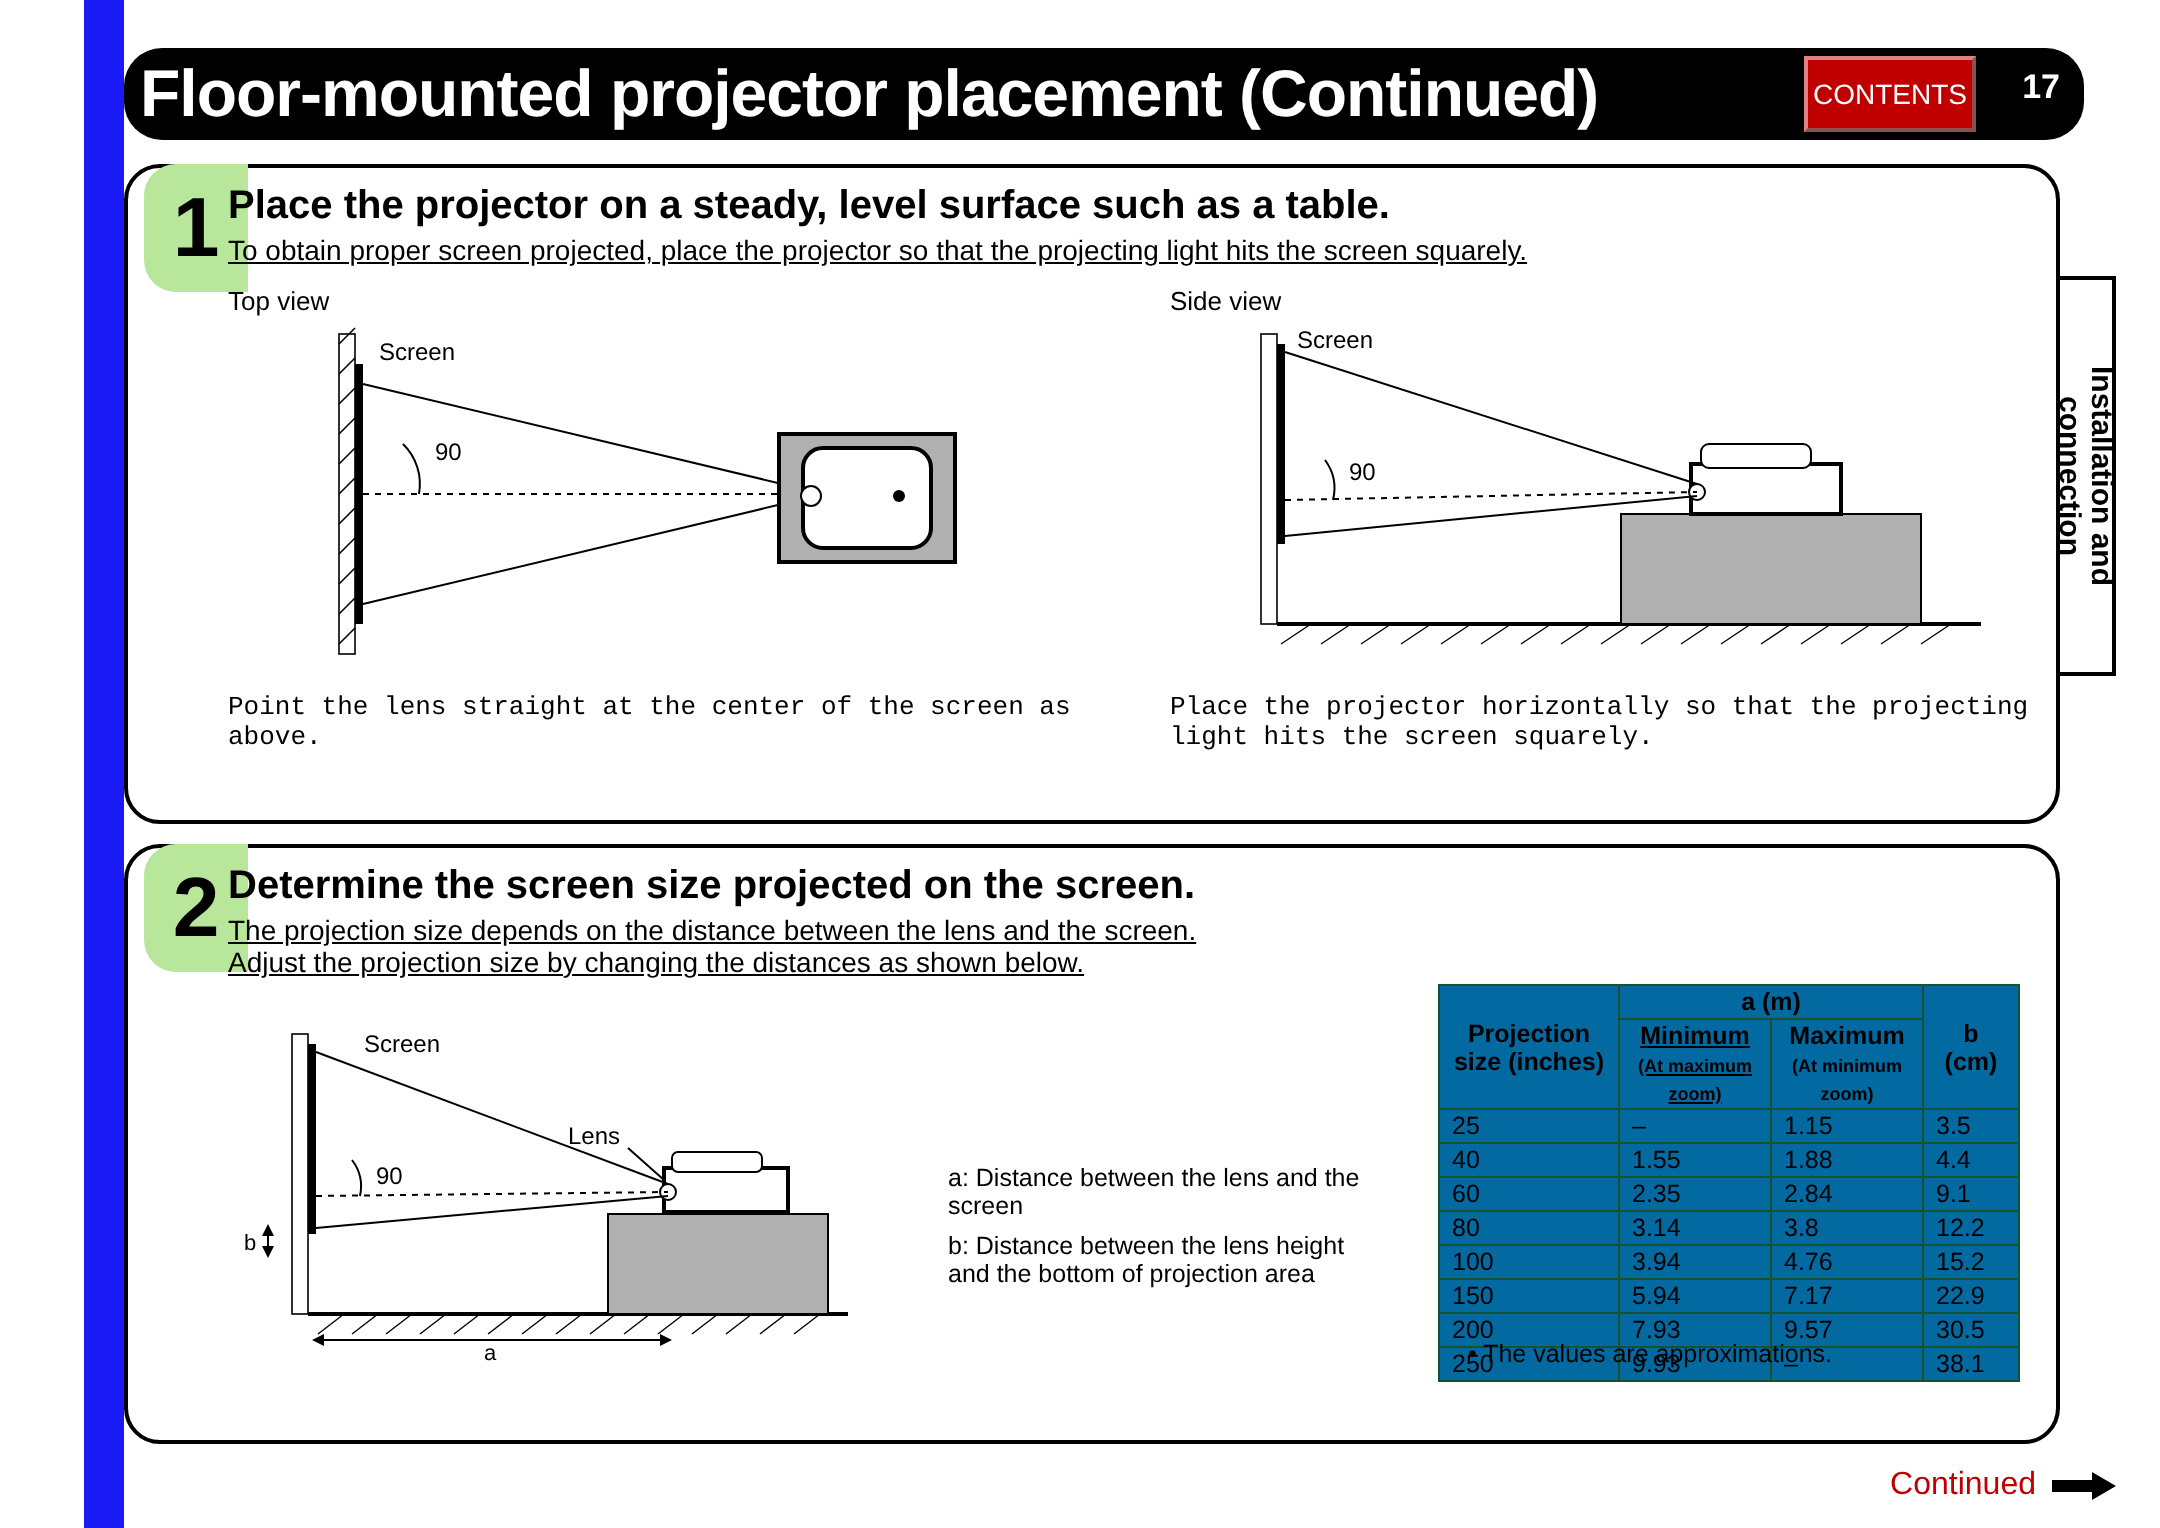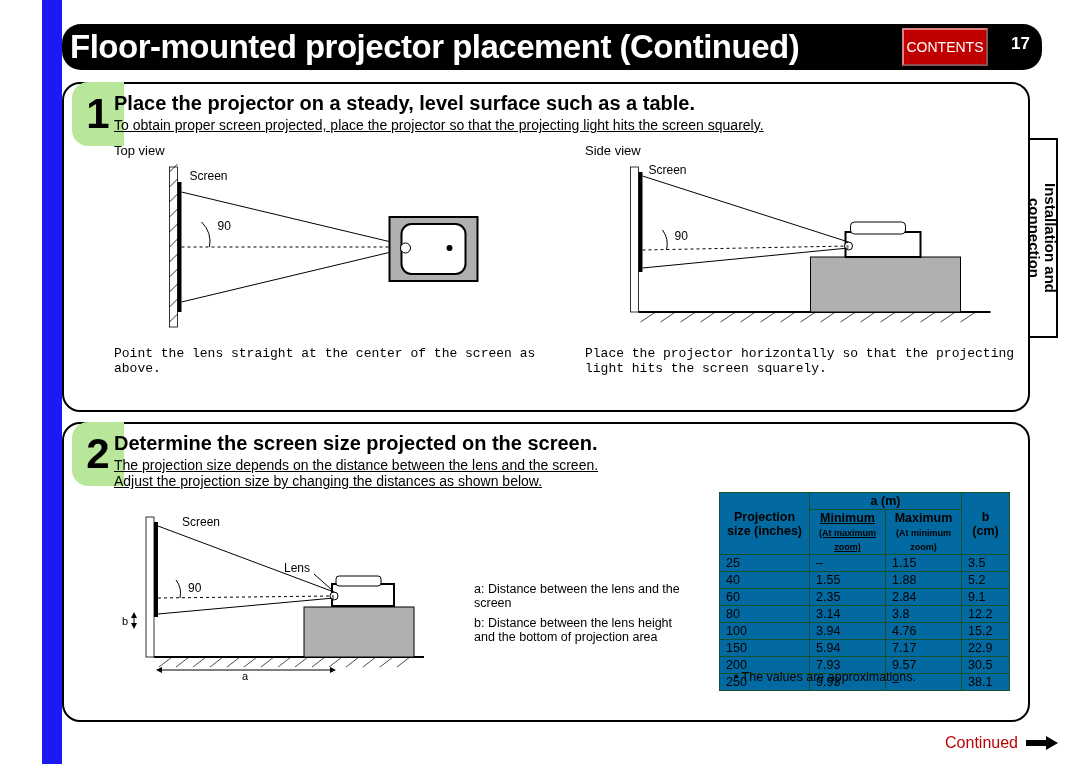--- a/index.html
+++ b/index.html
@@ -358,21 +358,21 @@
           <tr>
             <td>25</td>
             <td>–</td>
             <td>1.15</td>
             <td>3.5</td>
           </tr>
           <tr>
             <td>40</td>
             <td>1.55</td>
             <td>1.88</td>
-            <td>5.2</td>
+            <td>4.4</td>
           </tr>
           <tr>
             <td>60</td>
             <td>2.35</td>
             <td>2.84</td>
             <td>9.1</td>
           </tr>
           <tr>
             <td>80</td>
             <td>3.14</td>

